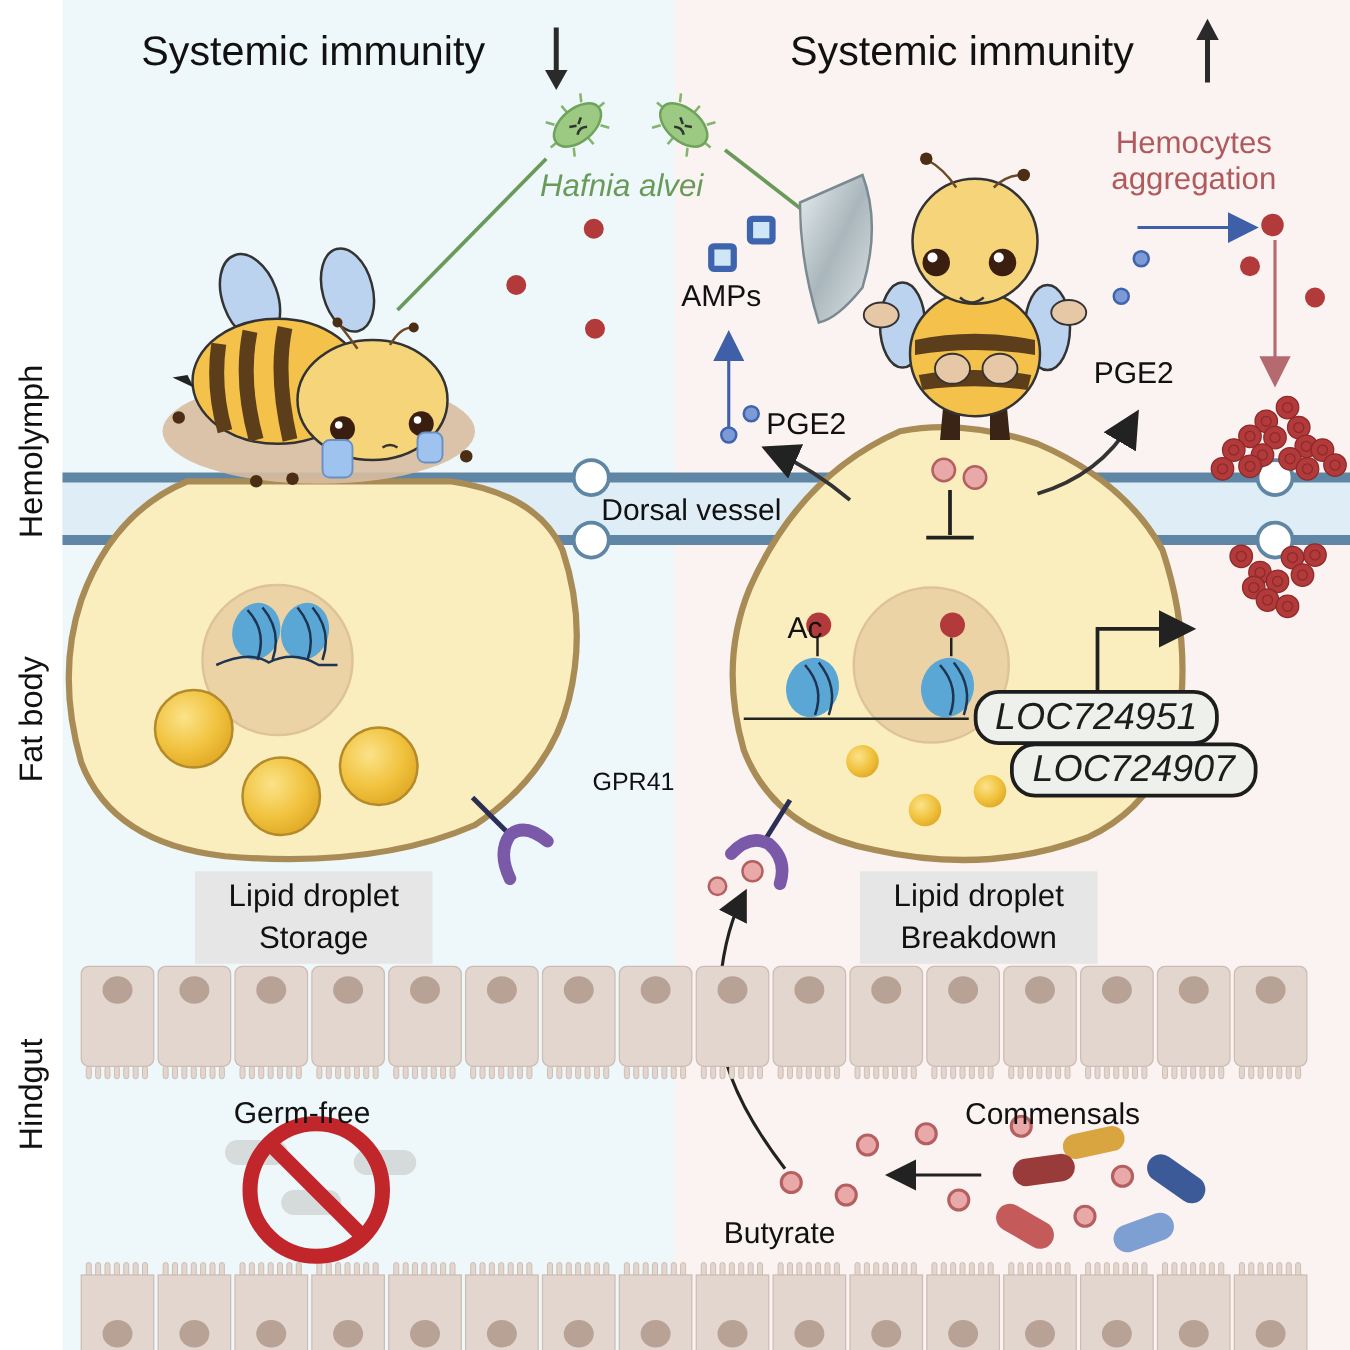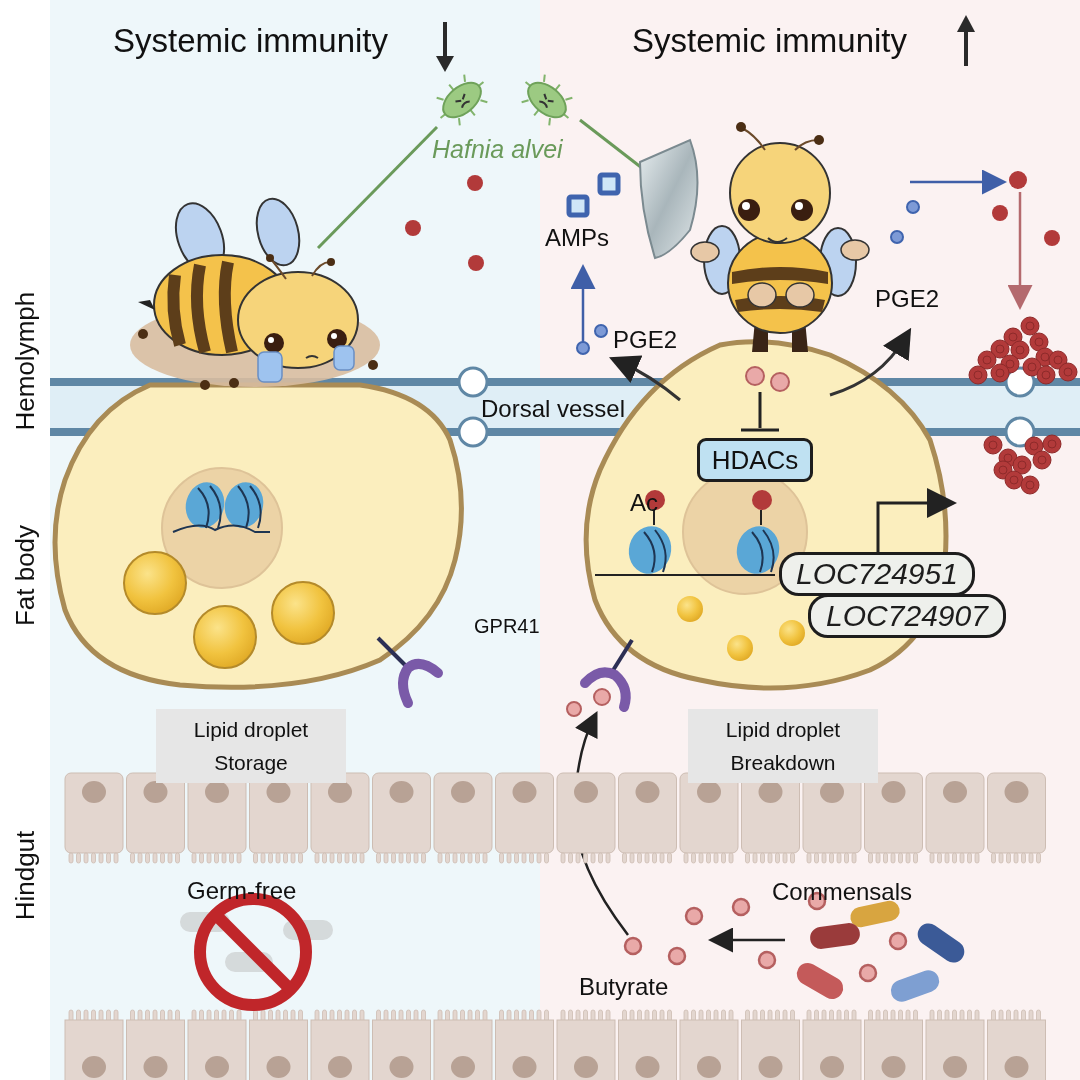--- a/index.html
+++ b/index.html
@@ -3,21 +3,21 @@
 <meta charset="utf-8">
 <style>
   html,body{margin:0;padding:0;}
   body{width:1080px;height:1080px;overflow:hidden;font-family:"Liberation Sans",sans-serif;background:#fff;}
   #stage{position:relative;width:1080px;height:1080px;}
   #stage svg{position:absolute;left:0;top:0;}
   .lbl{position:absolute;white-space:nowrap;color:#111;font-family:"Liberation Sans",sans-serif;}
   .vlbl{position:absolute;transform:rotate(-90deg);transform-origin:center center;white-space:nowrap;font-size:26px;color:#111;font-family:"Liberation Sans",sans-serif;}
   .title{font-size:33px;}
   .mid{font-size:24px;}
-  .gray-box{position:absolute;background:#e6e6e6;text-align:center;font-size:21px;line-height:33px;padding:4px 0;color:#111;margin-top:12px;}
+  .gray-box{position:absolute;background:#e6e6e6;text-align:center;font-size:25px;line-height:33px;padding:4px 0;color:#111;}
   .pill{position:absolute;background:#eef0ec;border:3px solid #1d1d1d;border-radius:20px;font-style:italic;font-size:30px;text-align:center;color:#1d1d1d;}
   .hdacs{position:absolute;background:#bfe1f2;border:3px solid #1d1d1d;border-radius:9px;font-size:26px;text-align:center;color:#111;}
 </style>
 </head>
 <body>
 
 <div id="stage">
 <svg width="1080" height="1080" viewBox="0 0 1080 1080" xmlns="http://www.w3.org/2000/svg">
   <defs>
     <radialGradient id="lipidG" cx="38%" cy="35%" r="70%">
@@ -703,27 +703,30 @@
         <circle cx="575" cy="980" r="0"></circle>
   </g>
   <line x1="785" y1="940" x2="718" y2="940" stroke="#222" stroke-width="2.5" marker-end="url(#arrBlk)"></line>
 </svg>
 
 <div class="lbl title" style="left:113px;top:22px;">Systemic immunity</div>
 <div class="lbl title" style="left:632px;top:22px;">Systemic immunity</div>
 
 <div class="lbl" style="left:432px;top:135px;font-size:25px;font-style:italic;color:#6a9a5a;">Hafnia alvei</div>
 
+<div class="lbl" style="left:889px;top:100px;font-size:25px;color:#b05a5e;text-align:center;">
+  <div>Hemocytes</div>
+  <div>aggregation</div>
+</div>
 
 <div class="lbl mid" style="left:545px;top:224px;">AMPs</div>
 <div class="lbl mid" style="left:613px;top:326px;">PGE2</div>
 <div class="lbl mid" style="left:875px;top:285px;">PGE2</div>
 
 <div class="lbl mid" style="left:437px;top:395px;margin-left:44px;">Dorsal vessel</div>
-<div class="hdacs" style="left:697px;top:438px;width:110px;height:38px;line-height:38px;">HDACs</div>
 <div class="lbl mid" style="left:603px;top:489px;margin-left:27px;">Ac</div>
 
 <div class="pill" style="left:779px;top:552px;width:190px;height:38px;line-height:38px;">LOC724951</div>
 <div class="pill" style="left:808px;top:594px;width:192px;height:38px;line-height:38px;">LOC724907</div>
 
 <div class="lbl" style="left:474px;top:615px;font-size:20px;">GPR41</div>
 
 <div class="gray-box" style="left:156px;top:697px;width:190px;">
   <div>Lipid droplet</div>
   <div>Storage</div>

